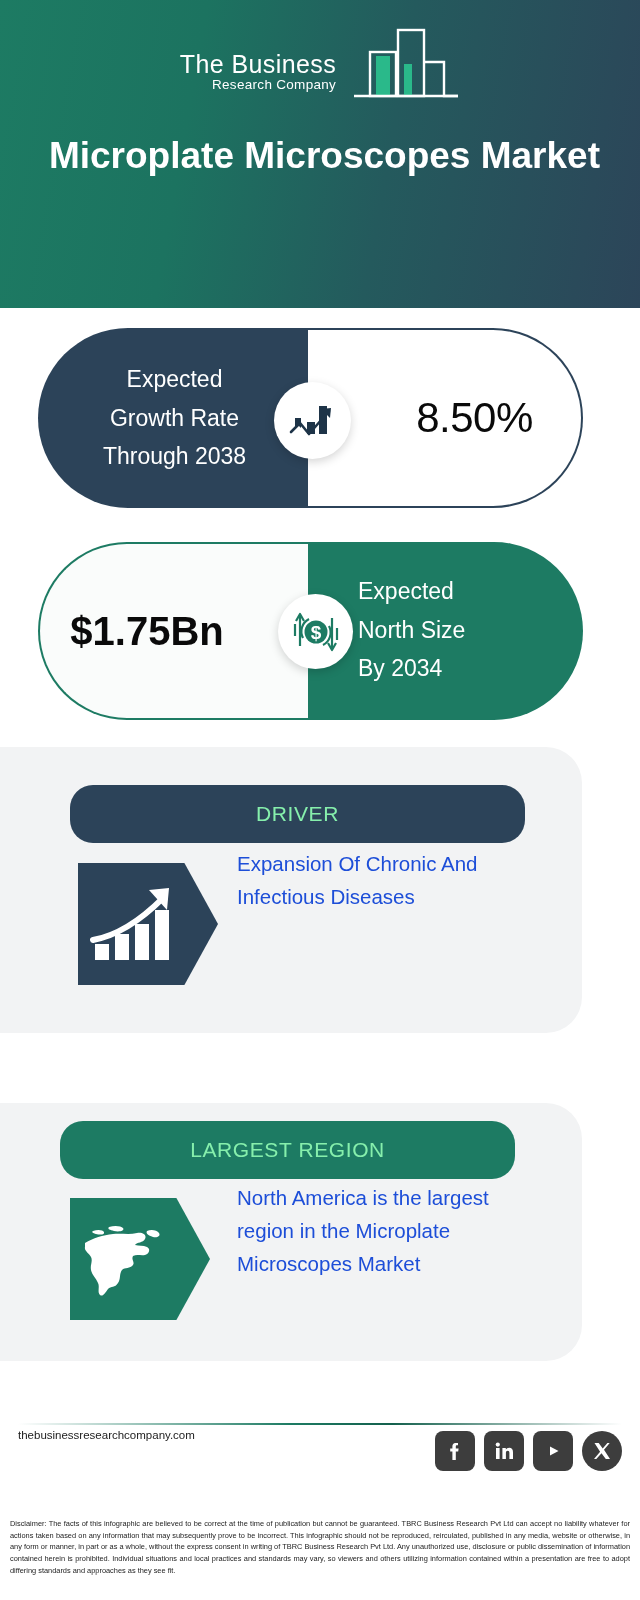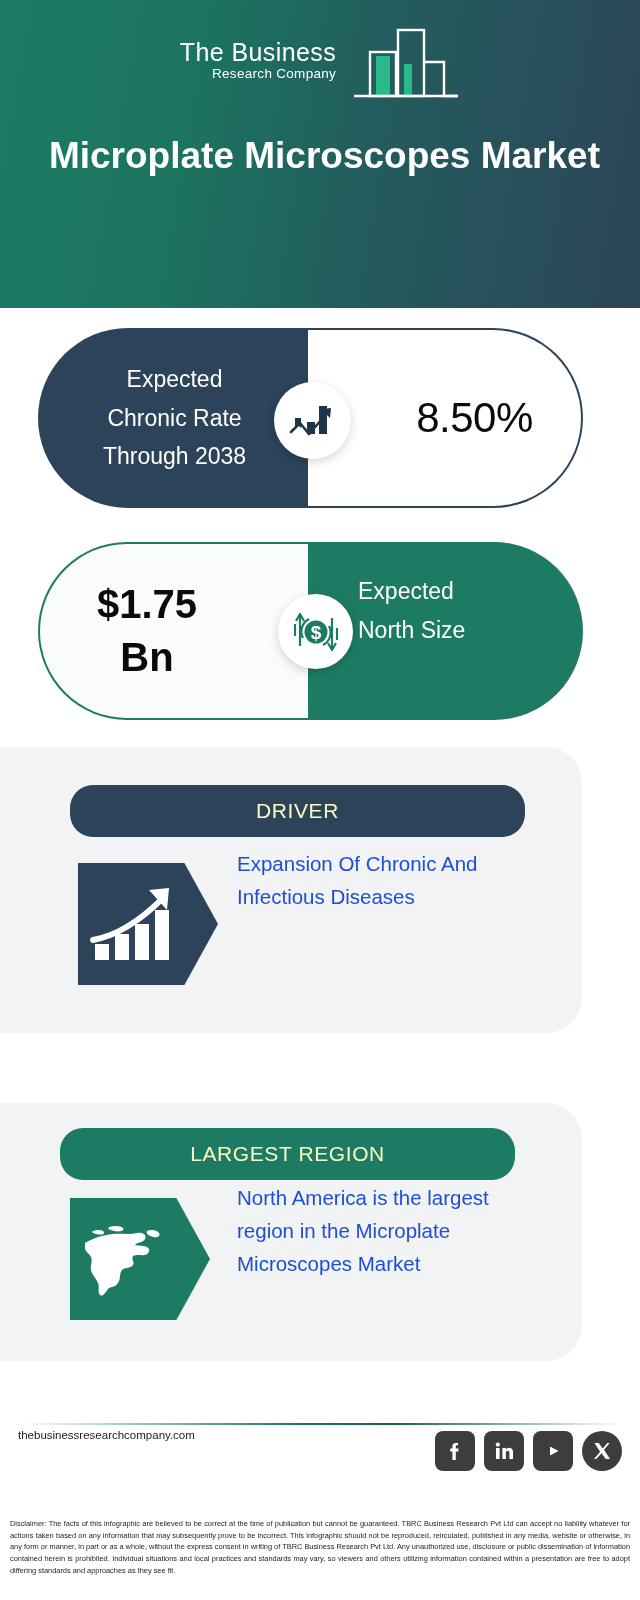--- a/index.html
+++ b/index.html
@@ -12,21 +12,21 @@
   }
 
   
   .header {
     position:absolute; left:0; top:0; width:640px; height:308px;
     background:linear-gradient(100deg,#1d7b63 0%,#1c7360 30%,#245a5d 60%,#2c4559 100%);
     overflow:hidden;
   }
   .logo-wrap {
     position:absolute; left:0; top:28px; width:640px;
-    display:flex; justify-content:center; align-items:center;
+    display:flex; justify-content:center; align-items:flex-end;
   }
   .logo-text { text-align:right; padding-bottom:4px; }
   .logo-line1 {
     color:#ffffff; font-size:25px; letter-spacing:.4px; line-height:1.05;
     font-weight:400;
   }
   .logo-line2 {
     color:#ffffff; font-size:13.5px; letter-spacing:.3px; line-height:1.25;
   }
   .logo-bars { position:relative; width:120px; height:70px; margin-left:4px; }
@@ -74,21 +74,21 @@
   .card-size {
     position:absolute; left:38px; top:542px; width:545px; height:178px;
   }
   .cs-left {
     position:absolute; left:0; top:0; width:270px; height:178px;
     background:#fafcfb; border:2px solid #1d7b63; border-right:none;
     border-radius:89px 0 0 89px;
   }
   .cs-value {
     position:absolute; left:0; top:0; width:270px; height:178px;
-    display:flex; flex-direction:column; align-items:center; justify-content:center;
+    display:flex; align-items:center; justify-content:center;
     color:#0a0a0a; font-size:40px; font-weight:bold; line-height:1.32;
     padding-right:52px; text-align:center;
   }
   .cs-right {
     position:absolute; left:270px; top:0; width:275px; height:178px;
     background:#1d7b63; border-radius:0 89px 89px 0;
   }
   .cs-right-label {
     position:absolute; left:270px; top:30px; width:250px;
     color:#ffffff; font-size:23px; line-height:1.68;
@@ -104,26 +104,26 @@
   
   .panel {
     position:absolute; left:-40px; width:622px;
     background:#f2f3f4;
     border-radius:0 36px 36px 0;
   }
   .panel-driver { top:747px; height:286px; }
   .panel-region { top:1103px; height:258px; }
 
   .pill {
-    position:absolute; height:52px; border-radius:23px;
-    display:flex; align-items:center; justify-content:center;
-    color:#fef9c3; font-size:21px; letter-spacing:.6px;
+    position:absolute; height:58px; border-radius:23px;
+    display:flex; align-items:center; justify-content:center;
+    color:#86efac; font-size:21px; letter-spacing:.6px;
   }
   .pill-driver { left:110px; top:38px; width:455px; background:#2c4359; }
-  .pill-region { left:100px; top:18px; width:455px; background:#1d7b63;margin-top:7px; }
+  .pill-region { left:100px; top:18px; width:455px; background:#1d7b63; }
 
   .hexicon {
     position:absolute; width:140px; height:122px;
     clip-path:polygon(0 0, 76% 0, 100% 50%, 76% 100%, 0 100%);
     display:flex; align-items:center; justify-content:center;
   }
   .hex-driver { left:118px; top:116px; background:#2c4359; }
   .hex-region { left:110px; top:95px; background:#1d7b63; }
 
   .panel-text {
@@ -179,21 +179,21 @@
       </svg>
     </div>
   </div>
   <div class="main-title">Microplate Microscopes Market</div>
 </div>
 
 <div class="card-growth">
   <div class="cg-left"></div>
   <div class="cg-left-label">
     <div>Expected</div>
-    <div>Chronic Rate</div>
+    <div>Growth Rate</div>
     <div>Through 2038</div>
   </div>
   <div class="cg-right"></div>
   <div class="cg-value">8.50%</div>
   <div class="cg-badge">
     <svg width="52" height="46" viewBox="0 0 52 46">
       <path d="M8 20 L8 30 L11 27 L14 30 L14 20 Z" fill="#1e3448"></path>
       <rect x="20" y="24" width="8" height="12" fill="#1e3448"></rect>
       <rect x="32" y="8" width="8" height="28" fill="#1e3448"></rect>
       <polyline points="4,34 13,25 22,36 42,13" fill="none" stroke="#1e3448" stroke-width="2.6" stroke-linecap="round" stroke-linejoin="round"></polyline>
@@ -205,20 +205,21 @@
 <div class="card-size">
   <div class="cs-left"></div>
   <div class="cs-value">
     <span>$1.75</span>
     <span>Bn</span>
   </div>
   <div class="cs-right"></div>
   <div class="cs-right-label">
     <div>Expected</div>
     <div>North Size</div>
+    <div>By 2034</div>
   </div>
   <div class="cs-badge">
     <svg width="54" height="52" viewBox="0 0 54 52">
       <circle cx="27" cy="26" r="11.5" fill="#1d7b63"></circle>
       <text x="27" y="33" font-family="'Liberation Sans',sans-serif" font-size="19" font-weight="bold" fill="#ffffff" text-anchor="middle">$</text>
       <path d="M14 32 A14 14 0 0 1 20 13" fill="none" stroke="#1d7b63" stroke-width="2.2"></path>
       <path d="M40 20 A14 14 0 0 1 34 39" fill="none" stroke="#1d7b63" stroke-width="2.2"></path>
       <line x1="11" y1="10" x2="11" y2="40" stroke="#1d7b63" stroke-width="2.2"></line>
       <path d="M7 15 L11 8 L15 15" fill="none" stroke="#1d7b63" stroke-width="2.2" stroke-linejoin="round"></path>
       <line x1="43" y1="12" x2="43" y2="42" stroke="#1d7b63" stroke-width="2.2"></line>

